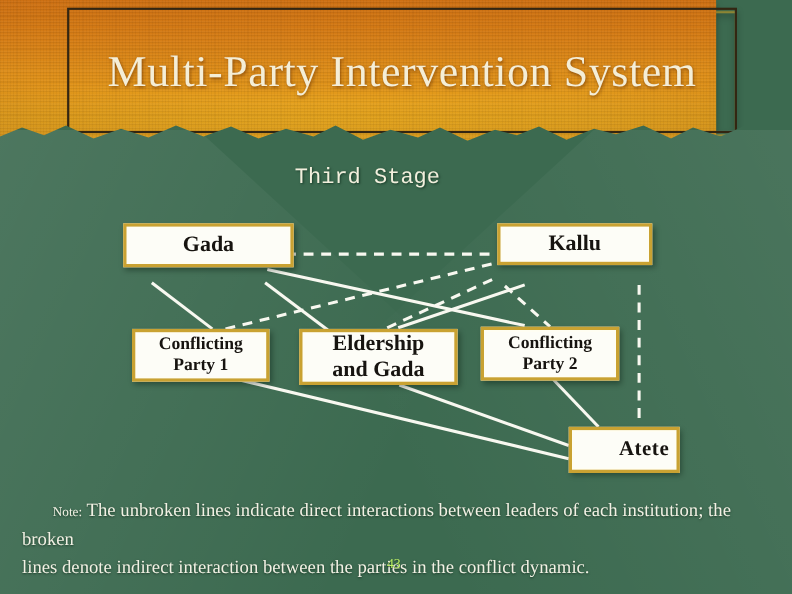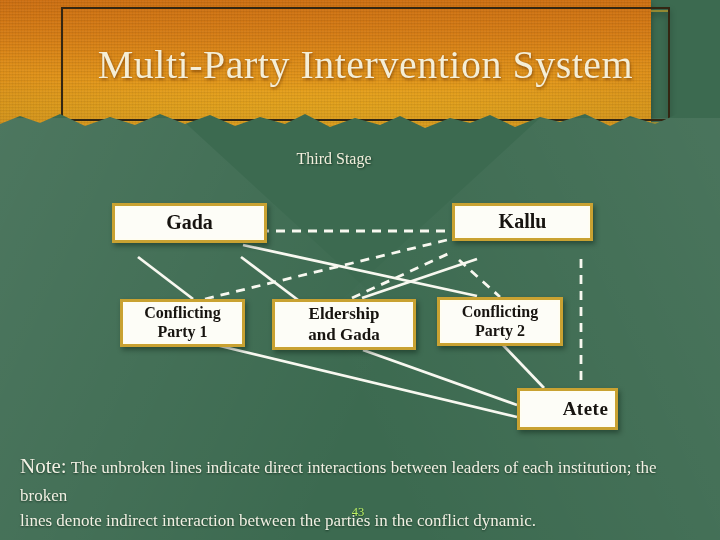--- a/index.html
+++ b/index.html
@@ -41,48 +41,49 @@
   }
   .title-box .title{
     font-size:40px;color:#f5eed6;letter-spacing:0.5px;
     text-shadow:1px 2px 3px rgba(100,45,0,0.55), 0 0 1px rgba(120,60,0,0.4);
     white-space:nowrap;
   }
 
   
   .stage-heading{
     position:absolute;left:0;top:150px;width:668px;text-align:center;
-    font-size:16px;color:#f2efdd;
+    font-size:20px;color:#f2efdd;
     text-shadow:1px 1px 2px rgba(0,30,15,0.6);
+    font-family:Liberation Mono, monospace;
   }
 
   
   .diagram{position:absolute;left:0;top:0;width:720px;height:540px;}
   .edges{position:absolute;left:0;top:0;}
   .edges line{stroke:#f8f8f0;stroke-width:2.8;}
   .edges line.dashed{stroke-dasharray:9 7;}
   .node{
     position:absolute;box-sizing:border-box;
     background:#fdfdf7;border:3px solid #c9a232;
     box-shadow:2px 3px 5px rgba(0,20,10,0.4), inset 0 0 0 1.5px #fffef2;
     display:flex;align-items:center;justify-content:center;text-align:center;
     color:#171410;font-weight:700;line-height:1.18;white-space:pre-line;
   }
   .node[data-name="node-gada"],.node[data-name="node-kallu"]{font-size:20px;}
   .node[data-name="node-party1"],.node[data-name="node-party2"]{font-size:16px;}
-  .node[data-name="node-eldership"]{font-size:17px;}
+  .node[data-name="node-eldership"]{font-size:20px;}
   .node[data-name="node-atete"]{font-size:19px;letter-spacing:0.5px;padding-left:36px;}
 
   
   .note{
     position:absolute;left:20px;top:451px;width:660px;
     color:#f2f1e4;text-shadow:0 1px 2px rgba(0,25,12,0.6);
     line-height:1.5;
   }
-  .note .note-label{font-size:21px;}
+  .note .note-label{font-size:12px;margin-left:28px;}
   .note .note-body{font-size:17px;white-space:pre-line;margin-top:34px;}
   .page-number{
     position:absolute;left:0;top:505px;width:716px;text-align:center;
     font-size:12.5px;color:#bef264;text-shadow:0 1px 1px rgba(0,25,12,0.6);
   }
 </style>
 </head>
 <body>
 
 <div class="slide" data-name="slide">

